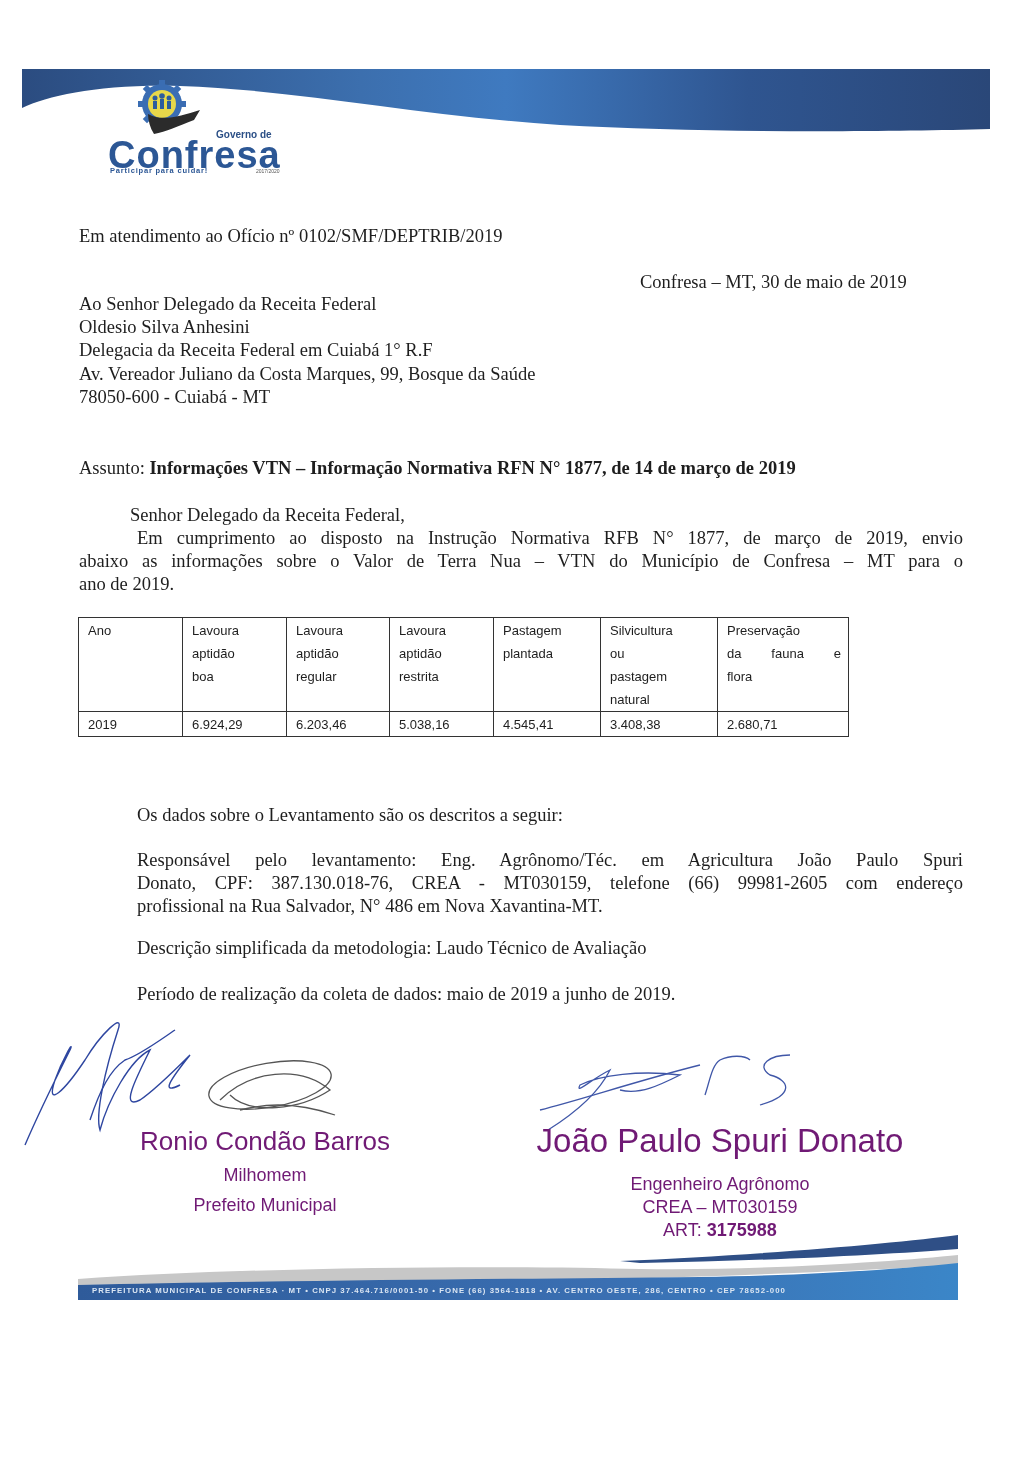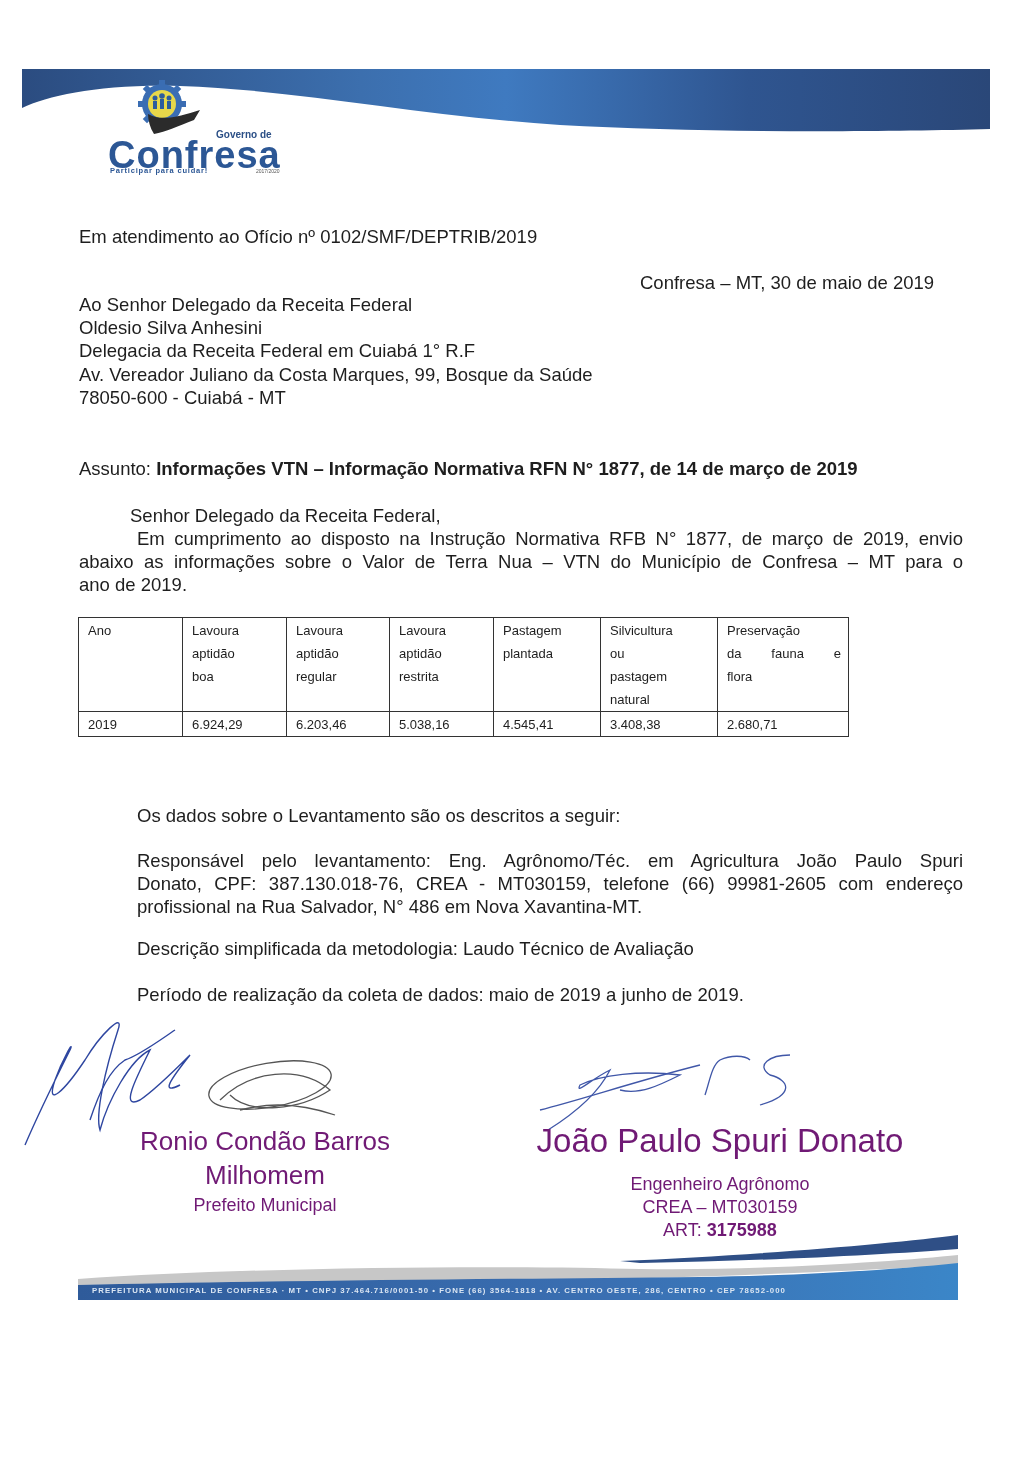--- a/index.html
+++ b/index.html
@@ -1,19 +1,19 @@
 <!DOCTYPE html>
 <html><head>
 <meta charset="utf-8">
 <style>
   html, body { margin: 0; padding: 0; background: #ffffff; }
   body { width: 1028px; height: 1466px; position: relative; overflow: hidden;
          font-family: "Liberation Sans", sans-serif; color: #1e1e1e; }
   .abs { position: absolute; }
-  .line { position: absolute; white-space: nowrap; font-size: 18.5px; }
+  .line { position: absolute; white-space: nowrap; font-size: 18.5px; font-family: Liberation Serif, serif; }
   .justify { text-align: justify; text-align-last: justify; }
   .bold { font-weight: bold; }
   #header-band { left: 0; top: 0; width: 1028px; height: 200px; }
   #logo { left: 108px; top: 84px; width: 210px; height: 96px; }
   .logo-gov { position: absolute; left: 108px; top: 45px; font-size: 10px; font-weight: bold; color: #2b4f86; }
   .logo-conf { position: absolute; left: 0px; top: 50px; font-size: 38px; font-weight: bold; color: #2c5795; letter-spacing: 1px; }
   .logo-tag { position: absolute; left: 2px; top: 82px; font-size: 7.5px; font-weight: bold; color: #2c5795; letter-spacing: 0.8px; }
   .logo-year { position: absolute; left: 148px; top: 84px; font-size: 5px; color: #555; }
   table.vtn { position: absolute; left: 78px; top: 617px; border-collapse: collapse; font-size: 13px; }
   table.vtn td { border: 1.5px solid #333; vertical-align: top; padding: 1px 7px 0 9px; line-height: 23px; }
@@ -156,21 +156,21 @@
   <g fill="none" stroke="#4057a8" stroke-width="1.3">
     <path d="M548 130 C 580 110, 600 90, 610 70 C 590 80, 575 95, 580 85 C 600 75, 640 70, 680 75 C 660 85, 640 95, 620 90"></path>
     <path d="M540 110 C 580 100, 640 80, 700 65"></path>
     <path d="M705 95 C 710 80, 712 65, 720 60 C 730 55, 745 55, 750 60"></path>
     <path d="M790 55 C 770 55, 755 65, 770 75 C 790 80, 795 95, 760 105"></path>
   </g>
 </svg>
 
 <div class="sig-block" style="left:100px;top:1124px;width:330px;">
   <div style="font-size:26px;line-height:34px;">Ronio Condão Barros</div>
-  <div style="font-size:26px;line-height:34px;">Milhomem</div>
+  <div style="font-size:18px;line-height:34px;">Milhomem</div>
   <div style="font-size:18px;line-height:26px;">Prefeito Municipal</div>
 </div>
 <div class="sig-block" style="left:535px;top:1124px;width:370px;">
   <div style="font-size:33px;line-height:34px;">João Paulo Spuri Donato</div>
   <div style="font-size:18px;line-height:23px;margin-top:15px;">Engenheiro Agrônomo</div>
   <div style="font-size:18px;line-height:23px;">CREA – MT030159</div>
   <div style="font-size:18px;line-height:23px;">
     <span>ART: </span><span class="bold">3175988</span>
   </div>
 </div>

